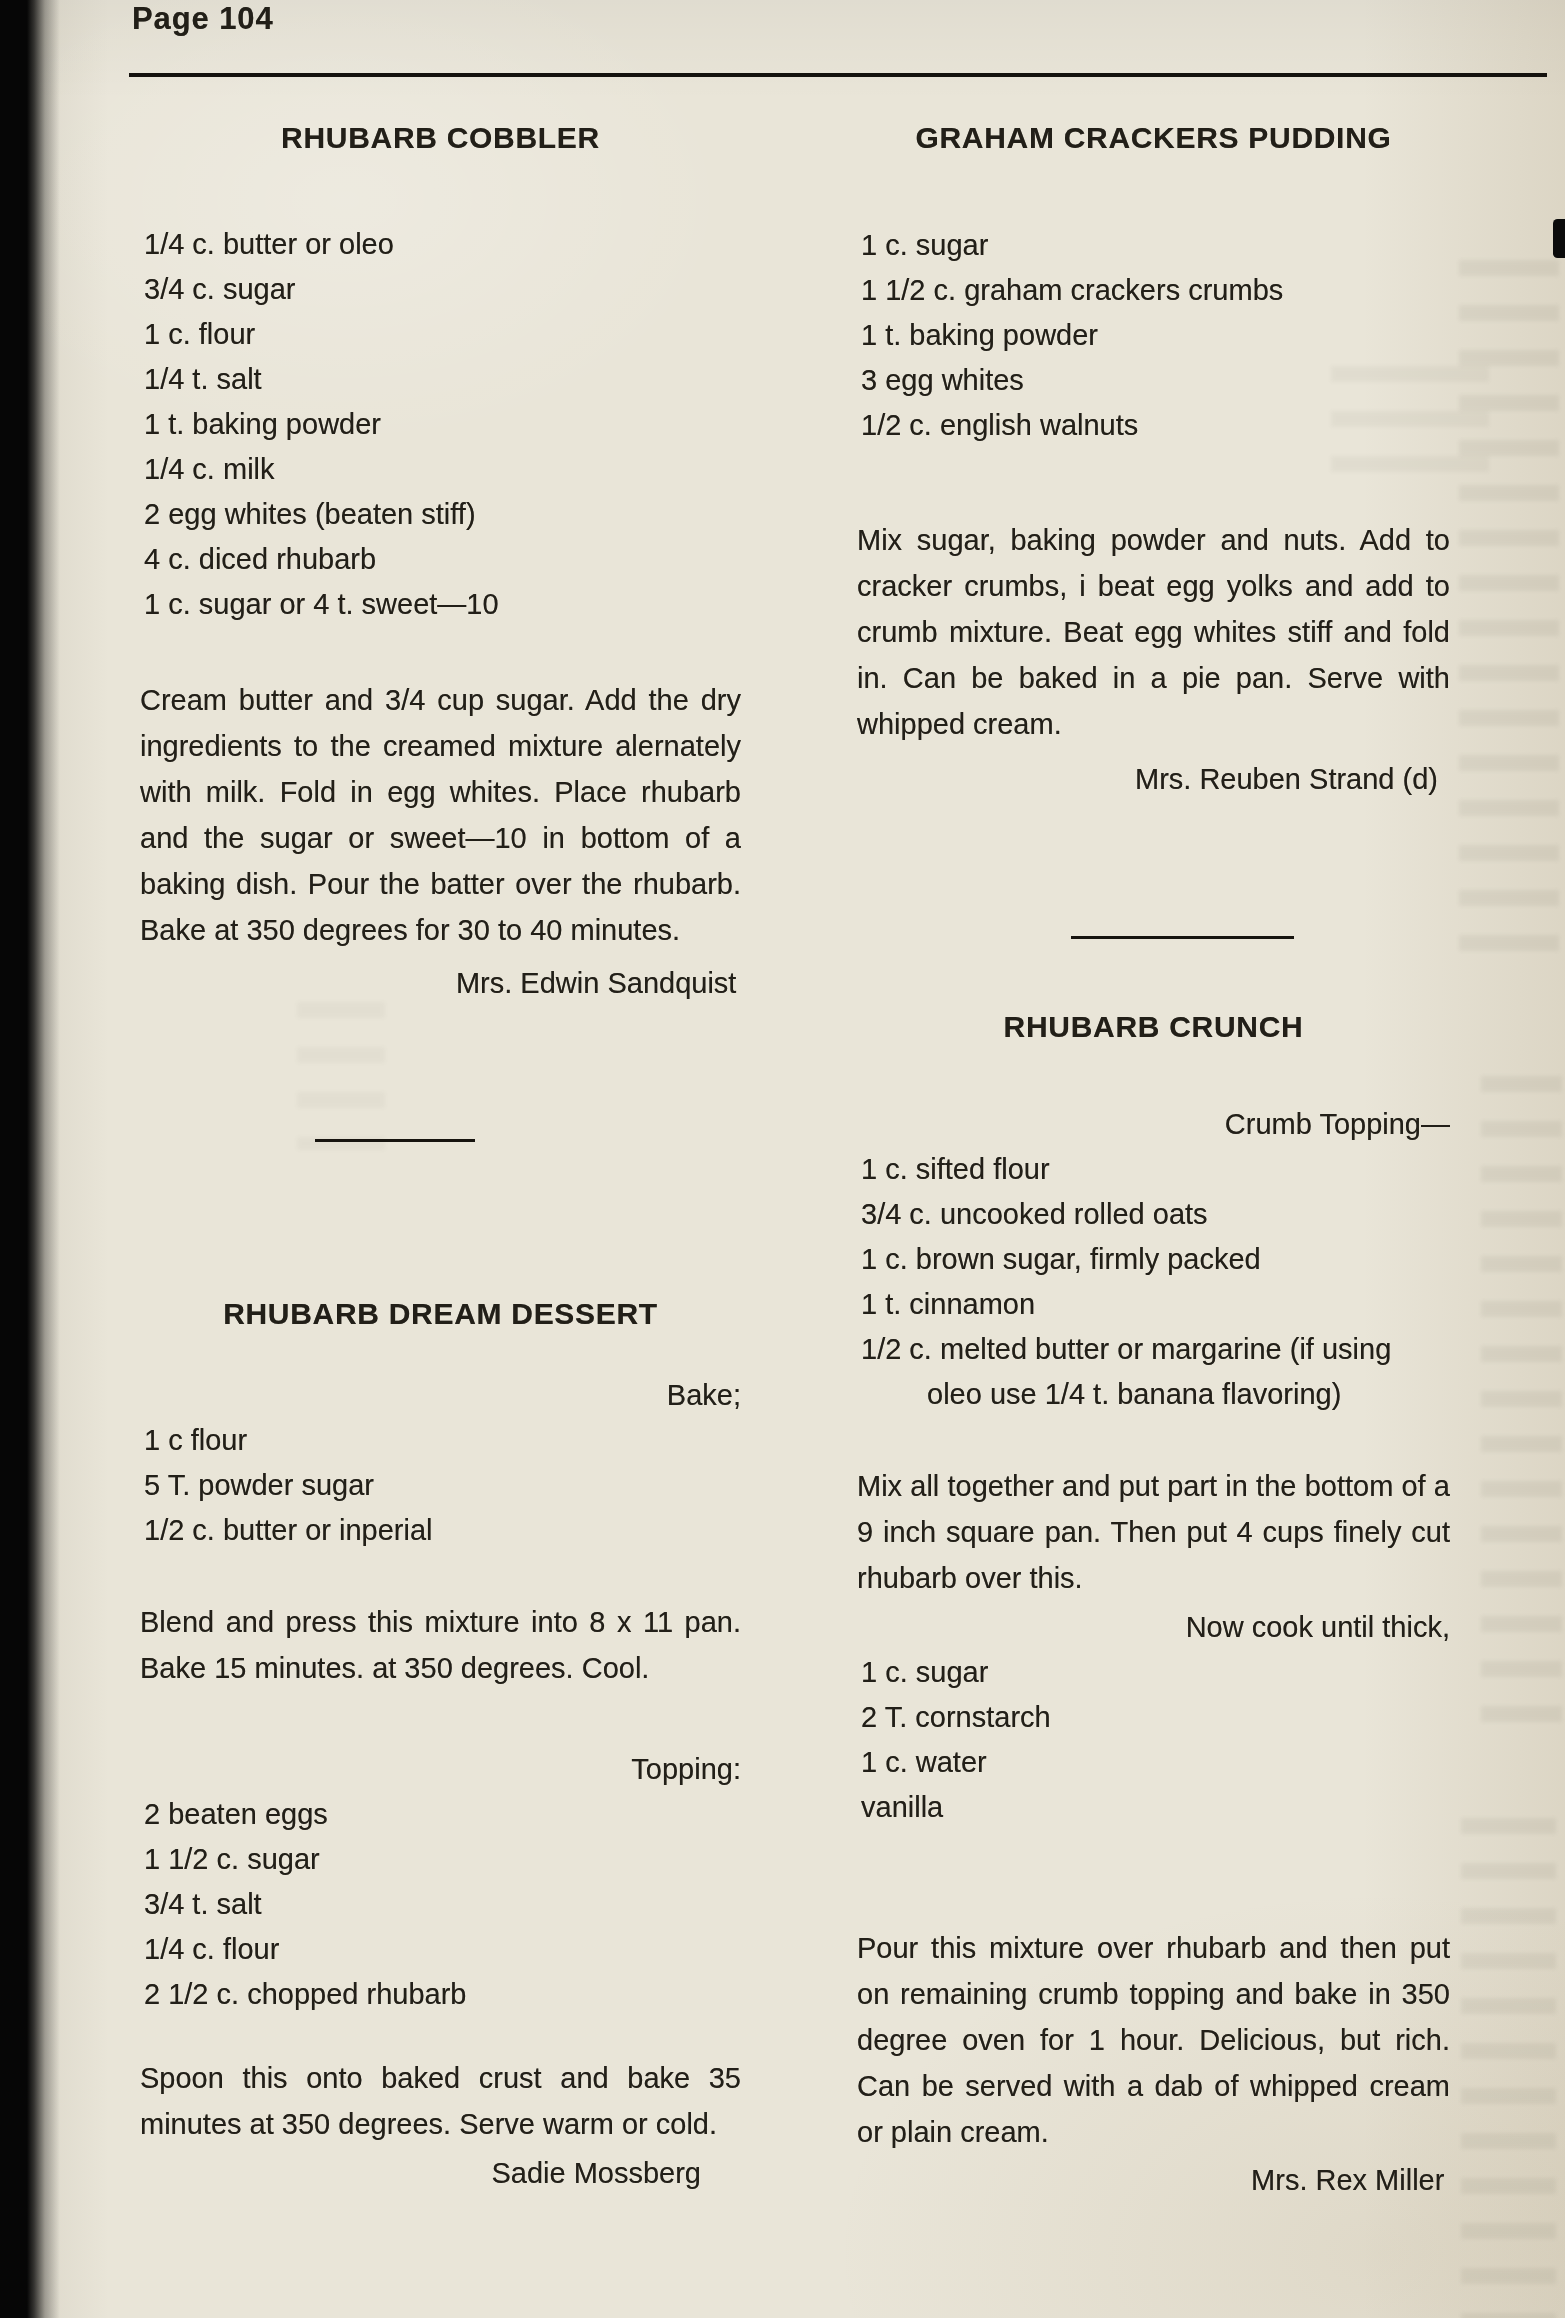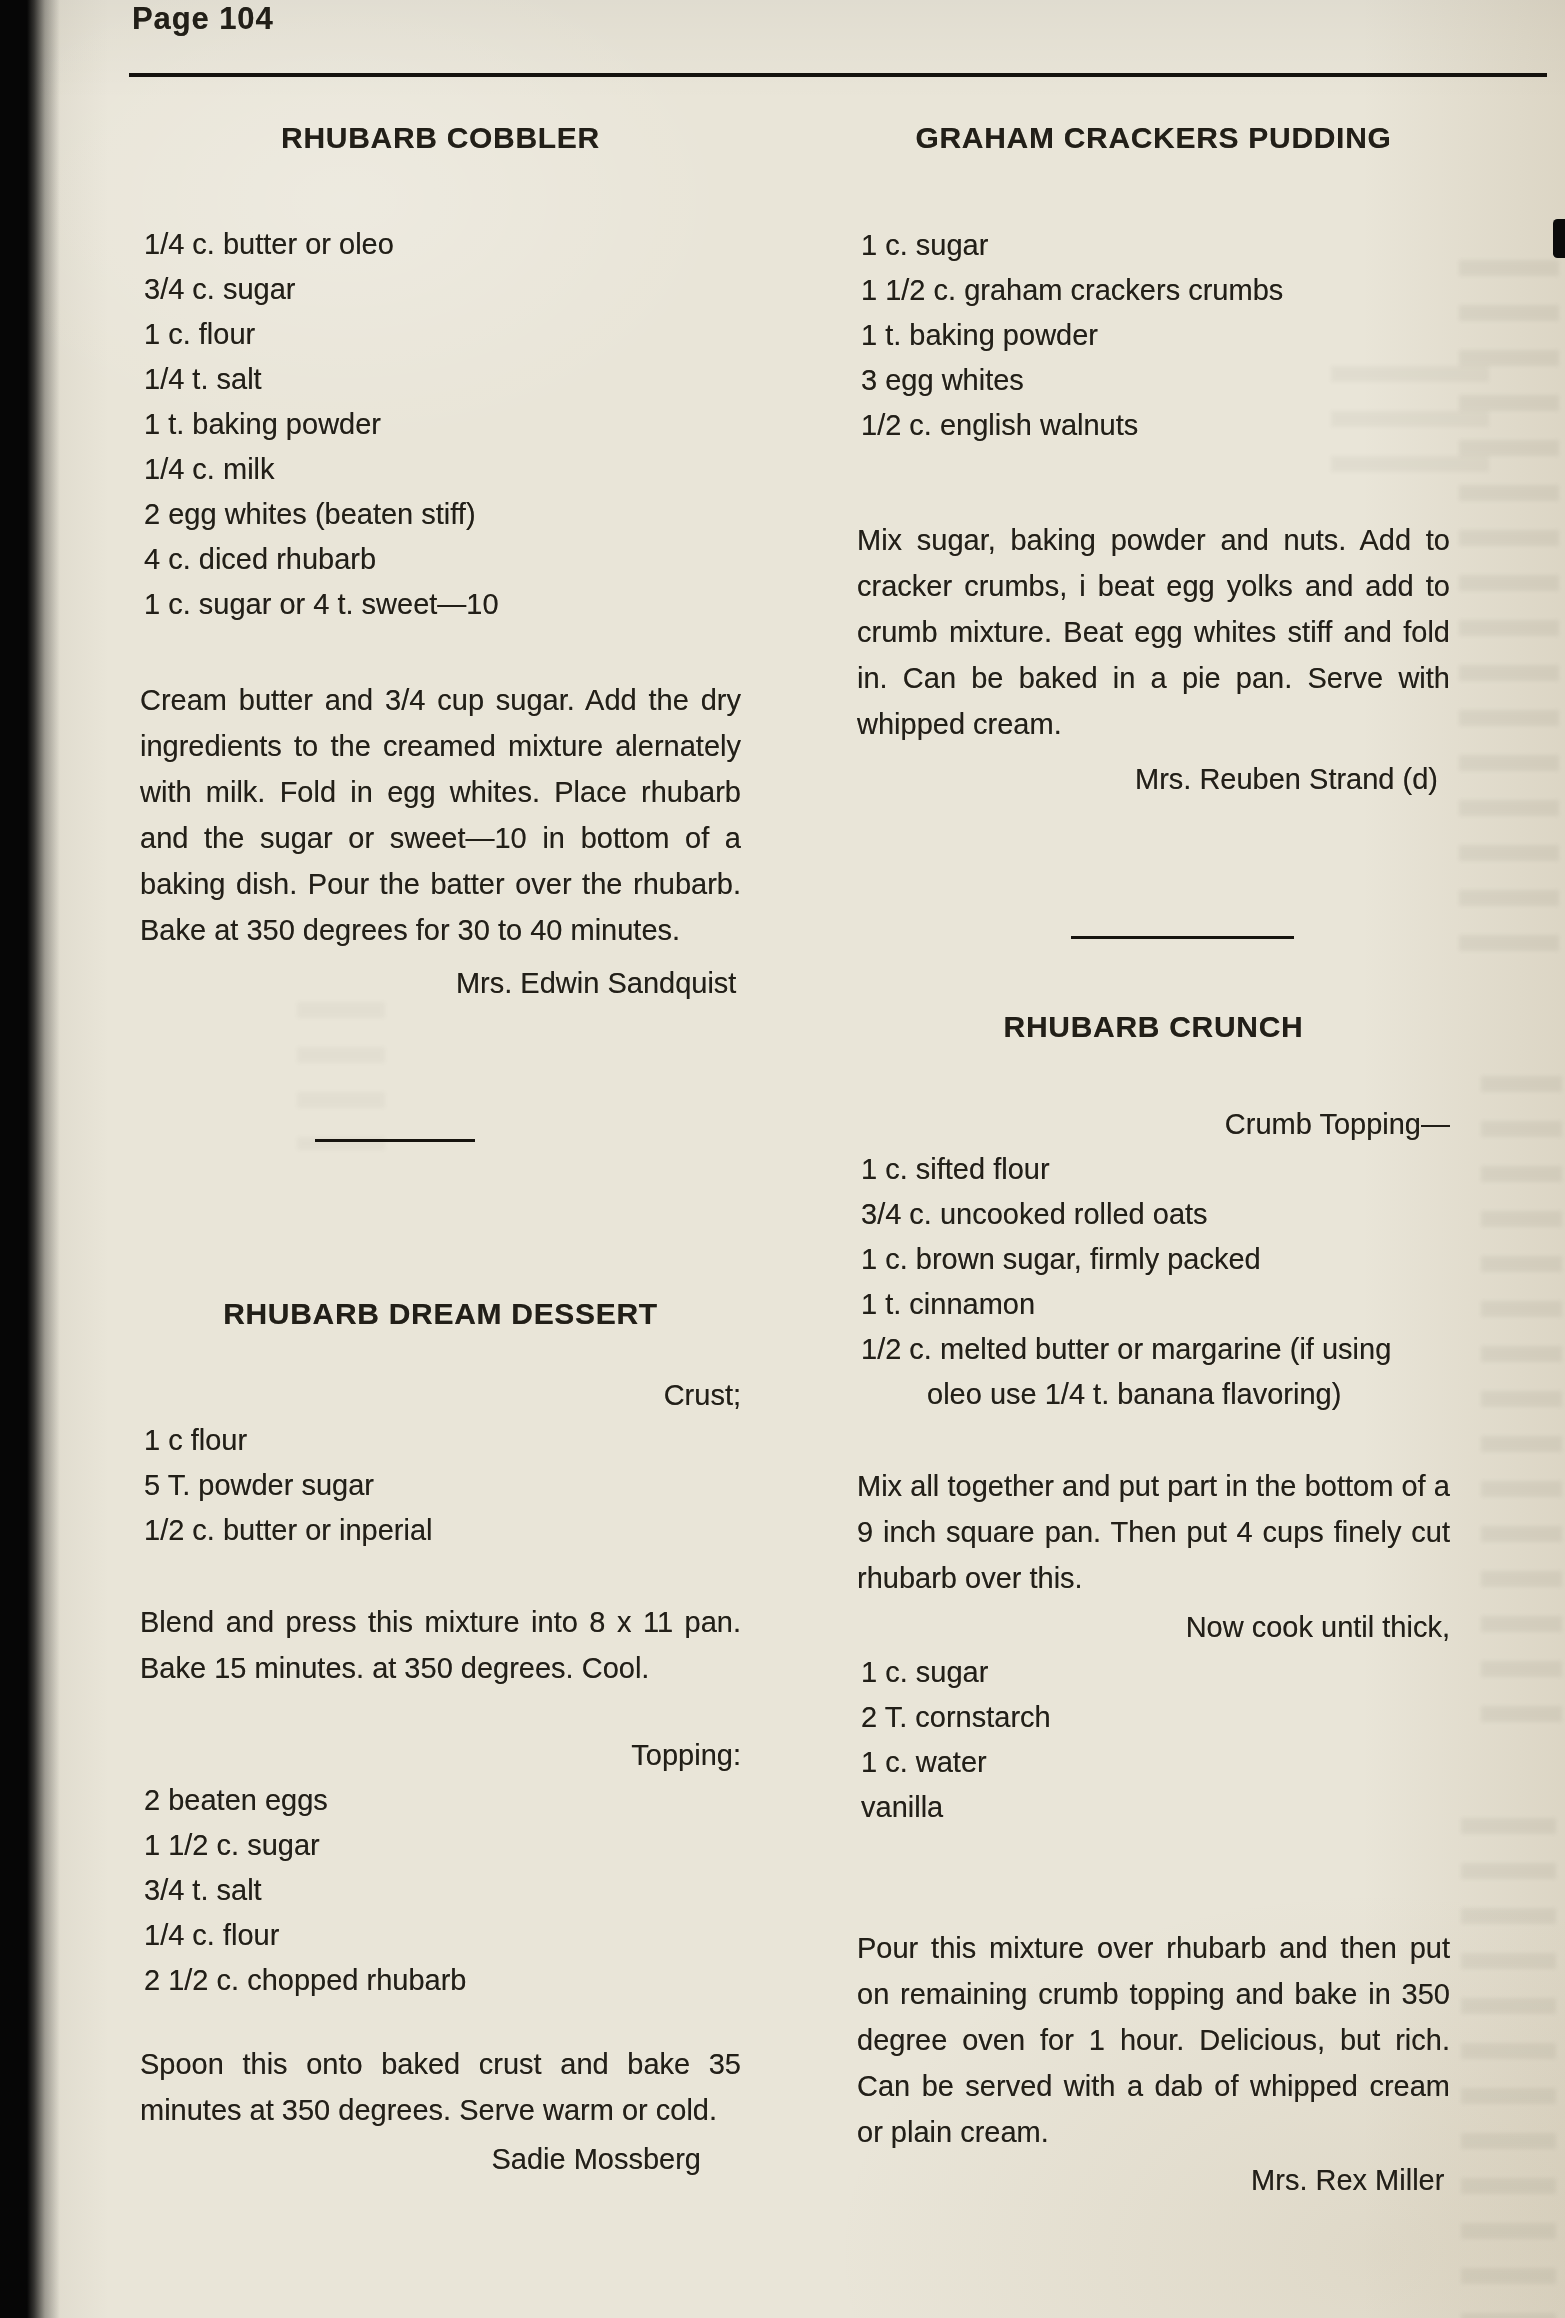--- a/index.html
+++ b/index.html
@@ -79,21 +79,21 @@
   .divider { height: 0; border-top: 3.7px solid #17140f; }
   .divider-left  { width: 160px; margin: 133px 0 0 175px; }
   .divider-right { width: 223px; margin: 134px 0 0 214px; }
 
   
   .cobbler-title        { margin-bottom: 66px; }
   .cobbler-instructions { margin-top: 50px; }
   .cobbler-attr         { margin-top: 8.3px; padding-right: 4.6px; }
   .dream-title          { margin-top: 154px; margin-bottom: 41px; }
   .blend-instructions   { margin-top: 46px; }
-  .topping-label        { margin-top: 42px; }
+  .topping-label        { margin-top: 56px; }
   .spoon-instructions   { margin-top: 38px; }
   .dream-attr           { margin-top: 3.7px; padding-right: 40px; }
 
   
   .graham-title        { margin-bottom: 67px; }
   .graham-instructions { margin-top: 69px; }
   .graham-attr         { margin-top: 10.2px; padding-right: 12px; }
   .crunch-title        { margin-top: 70px; margin-bottom: 57px; }
   .mix-instructions    { margin-top: 46px; }
   .cook-label          { margin-top: 3.7px; }
@@ -132,21 +132,21 @@
         <li>1 c. sugar or 4 t. sweet—10</li>
       </ul>
       <p class="instructions cobbler-instructions">Cream butter and 3/4 cup sugar. Add the dry ingredients to the creamed mixture alernately with milk. Fold in egg whites. Place rhubarb and the sugar or sweet—10 in bottom of a baking dish. Pour the batter over the rhubarb. Bake at 350 degrees for 30 to 40 minutes.</p>
       <p class="attribution cobbler-attr">Mrs. Edwin Sandquist</p>
     </article>
 
     <div class="divider divider-left"></div>
 
     <article>
       <h2 class="recipe-title dream-title">RHUBARB DREAM DESSERT</h2>
-      <div class="sub-label">Crust;</div>
+      <div class="sub-label">Bake;</div>
       <ul class="ingredients">
         <li>1 c flour</li>
         <li>5 T. powder sugar</li>
         <li>1/2 c. butter or inperial</li>
       </ul>
       <p class="instructions blend-instructions">Blend and press this mixture into 8 x 11 pan. Bake 15 minutes. at 350 degrees. Cool.</p>
       <div class="sub-label topping-label">Topping:</div>
       <ul class="ingredients">
         <li>2 beaten eggs</li>
         <li>1 1/2 c. sugar</li>

